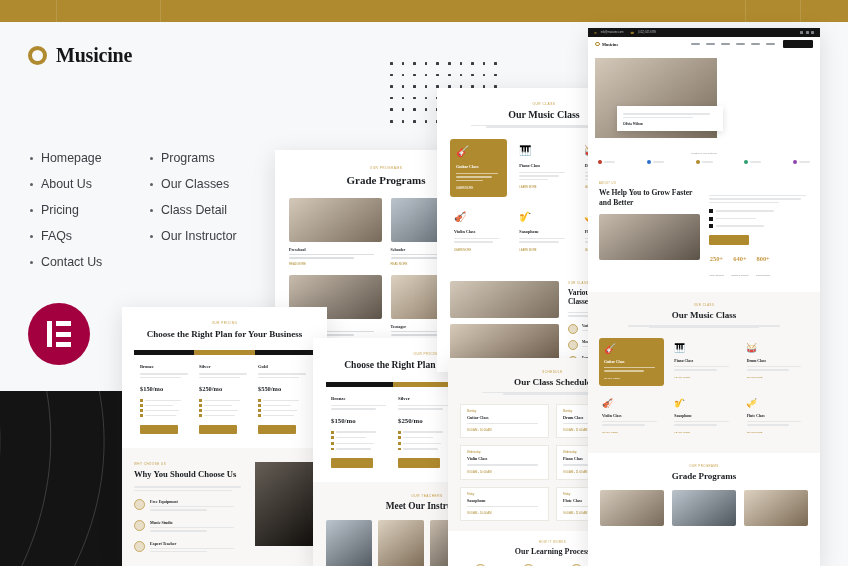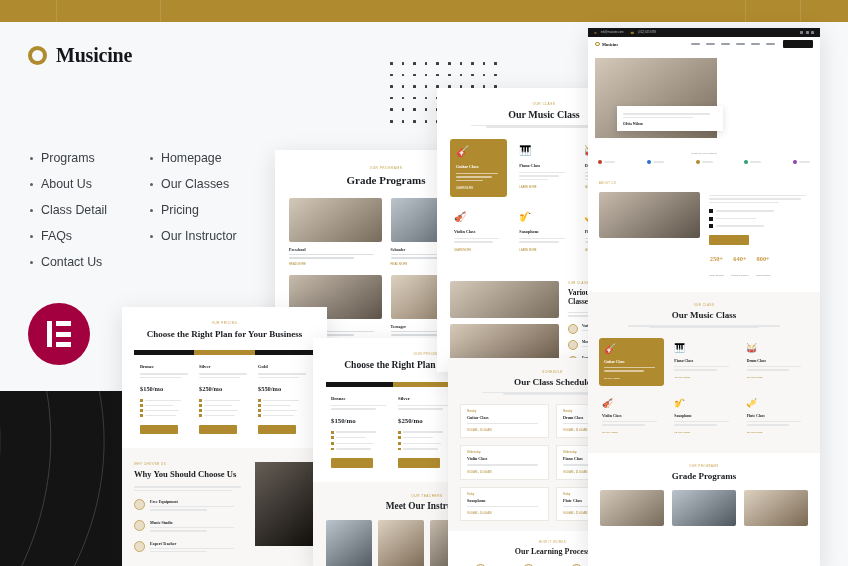--- a/index.html
+++ b/index.html
@@ -121,41 +121,41 @@
   <div class="lead">
     <div class="brandrow">
       <span class="brandmark"></span>
       <span class="brandname">Musicine</span>
     </div>
   </div>
 
   <div class="pagelist">
     <div class="pli">
         <span class="dot"></span>
-        <span>Programs</span>
+        <span>Homepage</span>
       </div>
     <div class="pli">
         <span class="dot"></span>
-        <span>Homepage</span>
+        <span>Programs</span>
       </div>
     <div class="pli">
         <span class="dot"></span>
         <span>About Us</span>
       </div>
     <div class="pli">
         <span class="dot"></span>
         <span>Our Classes</span>
       </div>
     <div class="pli">
         <span class="dot"></span>
-        <span>Class Detail</span>
+        <span>Pricing</span>
       </div>
     <div class="pli">
         <span class="dot"></span>
-        <span>Pricing</span>
+        <span>Class Detail</span>
       </div>
     <div class="pli">
         <span class="dot"></span>
         <span>FAQs</span>
       </div>
     <div class="pli">
         <span class="dot"></span>
         <span>Our Instructor</span>
       </div>
     <div class="pli">
@@ -753,20 +753,21 @@
           <span style="display:flex;align-items:center;gap:2px;">
               <i style="width:4px;height:4px;border-radius:50%;background:#8e44ad;display:block;"></i>
               <span class="fakeline s" style="width:11px;margin:0;"></span>
             </span>
         </div>
       </div>
 
       <div class="sec bg-white" style="padding:9px 11px 12px;box-sizing:border-box;display:flex;gap:9px;">
         <div style="flex:0 0 48%;">
           <div class="eyebrow" style="font-size:2.6px;">About Us</div>
+          <div class="mh" style="font-size:7.6px;line-height:1.28;margin-top:3px;">We Help You to Grow Faster and Better</div>
           <div class="imgph ph-b" style="height:46px;margin-top:7px;"></div>
         </div>
         <div style="flex:1;padding-top:11px;">
           <span class="fakeline s" style="width:97%"></span>
             <span class="fakeline s" style="width:92%"></span>
             <span class="fakeline s" style="width:70%"></span>
           <div style="margin-top:6px;">
             <div style="display:flex;gap:3px;align-items:center;margin:3.5px 0;">
                 <i style="width:4px;height:4px;background:#141414;display:block;flex:0 0 auto;"></i>
                 <span class="fakeline s" style="width:58px;margin:0;"></span>

